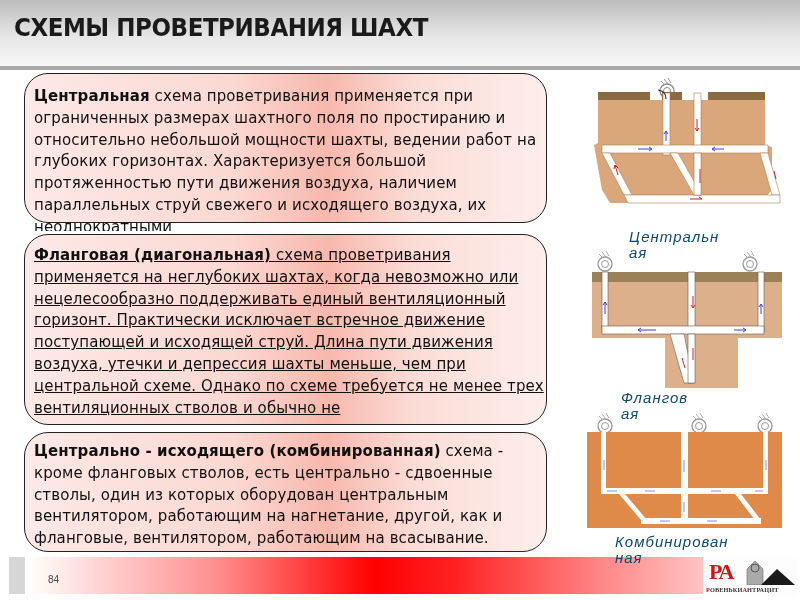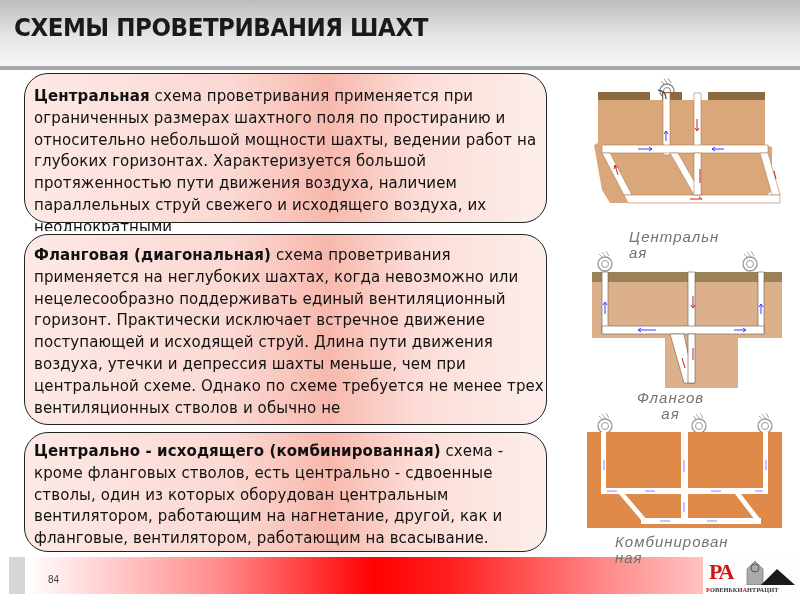--- a/index.html
+++ b/index.html
@@ -43,21 +43,21 @@
       background: #d6d6d6;
     }
     .page-num {
       position: absolute; left: 8px; top: 574px; font-size: 10px; color: #444;
       font-family: "Liberation Sans", sans-serif;
       margin-left: 40px;
     }
     .diagram { position: absolute; }
     .diagram-label {
       position: absolute; font-family: "Liberation Sans", sans-serif;
-      font-style: italic; font-size: 15px; line-height: 16px; color: #737373;
+      font-style: italic; font-size: 15px; line-height: 16px; color: #0c4a6e;
       letter-spacing: 1px;
     }
     .logo {
       position: absolute; left: 703px; top: 557px; width: 94px; height: 40px;
       background: #fdfdfd;
     }
     .logo-pa {
       position: absolute; left: 6px; top: 2px; font-family: "Liberation Serif", serif;
       font-weight: bold; font-size: 22px; color: #d01414;
       letter-spacing: -1px;
@@ -74,21 +74,21 @@
 <div class="header"></div>
 <div class="header-rule"></div>
 <div class="title">СХЕМЫ ПРОВЕТРИВАНИЯ ШАХТ</div>
 
 <div class="card" style="top:73px;height:150px;"></div>
 <div class="card-text" style="top:86px;">
   <b>Центральная</b><span> схема проветривания применяется при ограниченных размерах шахтного поля по простиранию и относительно небольшой мощности шахты, ведении работ на глубоких горизонтах. Характеризуется большой протяженностью пути движения воздуха, наличием параллельных струй свежего и исходящего воздуха, их неоднократными</span>
 </div>
 
 <div class="card" style="top:234px;height:191px;"></div>
-<div class="card-text" style="top:245px;">
+<div class="card-text" style="top:245px;text-decoration:underline;">
   <b>Фланговая (диагональная)</b><span> схема проветривания применяется на неглубоких шахтах, когда невозможно или нецелесообразно поддерживать единый вентиляционный горизонт. Практически исключает встречное движение поступающей и исходящей струй. Длина пути движения воздуха, утечки и депрессия шахты меньше, чем при центральной схеме. Однако по схеме требуется не менее трех вентиляционных стволов и обычно не</span>
 </div>
 
 <div class="card" style="top:432px;height:120px;"></div>
 <div class="card-text" style="top:441px;">
   <b>Центрально - исходящего (комбинированная)</b><span> схема - кроме фланговых стволов, есть центрально - сдвоенные стволы, один из которых оборудован центральным вентилятором, работающим на нагнетание, другой, как и фланговые, вентилятором, работающим на всасывание.</span>
 </div>
 
 <div style="position:absolute;left:24px;top:231px;width:530px;height:3px;background:#fff;"></div>
 <div style="position:absolute;left:24px;top:428px;width:530px;height:4px;background:#fff;"></div>
@@ -173,21 +173,21 @@
     <path d="M144 82 L156 82"></path>
       <path d="M156 82 L153 80 M156 82 L153 84"></path>
   </g>
   <g stroke="#d02020" stroke-width="1">
     <path d="M103 48 L103 60"></path>
       <path d="M103 60 L101 57 M103 60 L105 57"></path>
     <path d="M103 100 L103 112"></path>
     <path d="M95 120 L92 110"></path>
   </g>
 </svg>
-<div class="diagram-label" style="left:637px;top:390px;text-align:center;">
+<div class="diagram-label" style="left:621px;top:390px;">
   <div>Флангов</div>
   <div>ая</div>
 </div>
 
 <svg class="diagram" style="left:585px;top:410px;" width="200" height="125" viewBox="0 0 200 125">
   <g transform="translate(8,2)">
     <circle cx="12" cy="14" r="7" fill="none" stroke="#999" stroke-width="1.3"></circle>
     <circle cx="12" cy="14" r="3.5" fill="none" stroke="#999" stroke-width="1"></circle>
     <path d="M6 4 L10 8 M9 2 L13 7 M13 1 L16 6" stroke="#aaa" stroke-width="1"></path>
   </g>

